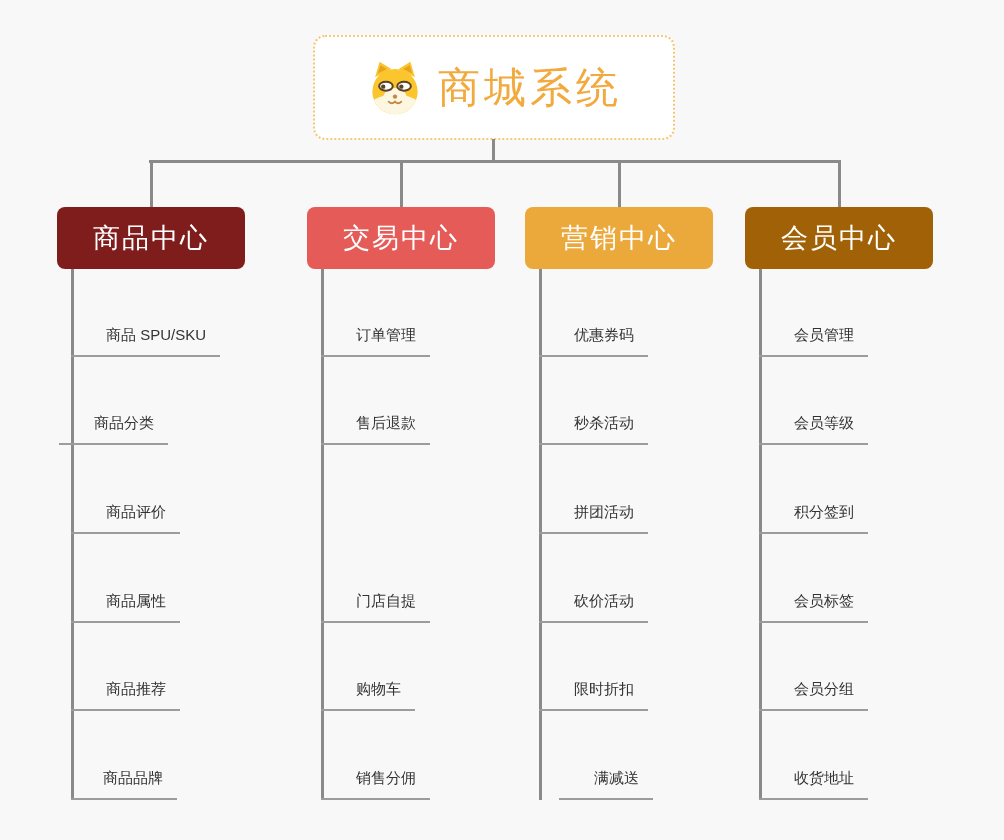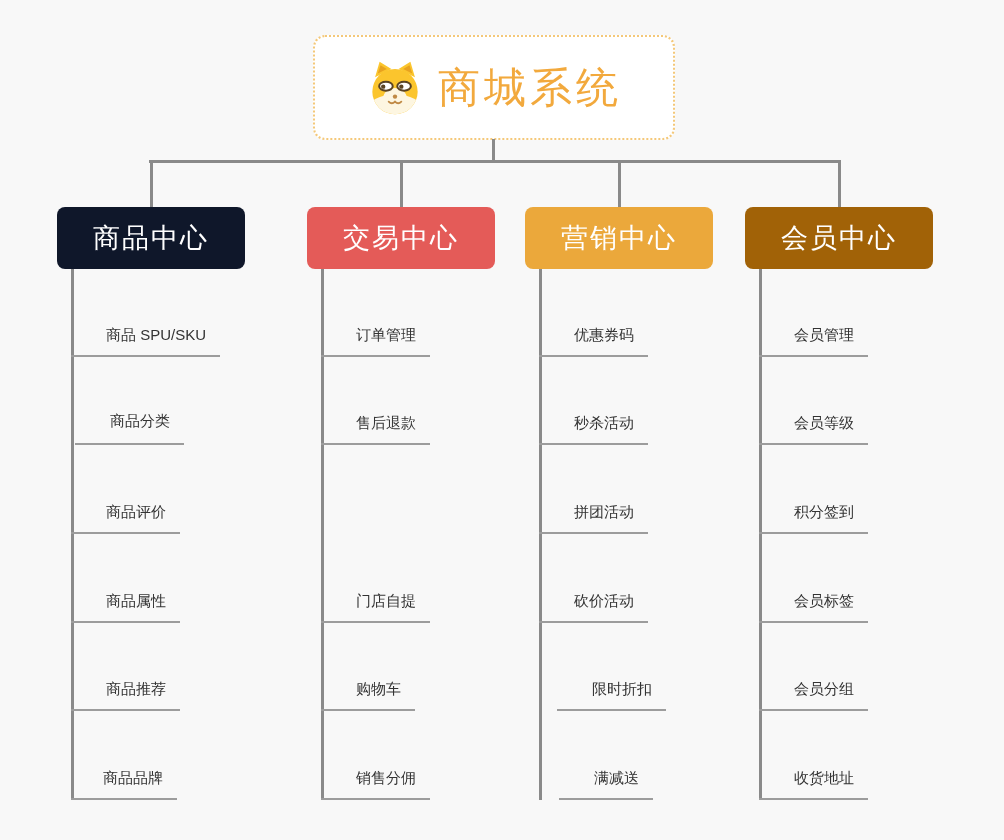--- a/index.html
+++ b/index.html
@@ -110,30 +110,30 @@
       <circle cx="32" cy="41.5" r="2.4" fill="#c08a45"></circle>
       <path d="M25 47 Q28.5 50.5 32 47 Q35.5 50.5 39 47" fill="none" stroke="#c08a45" stroke-width="2" stroke-linecap="round"></path>
     </svg>
     <span class="root-title">商城系统</span>
   </div>
 
   <div class="line stub-line"></div>
   <div class="line h-line"></div>
 
     <div class="line drop-line" style="left: 149.5px;"></div>
-    <div class="branch-box" style="left: 57px; background: #0f172a;">
+    <div class="branch-box" style="left: 57px; background: #7f1d1d;">
       <span class="branch-label">商品中心</span>
     </div>
     <div class="line trunk-line" style="left: 71px;"></div>
 
     <div class="leaf-item" style="left: 71px; top: 321px;">
       <span class="leaf-label">商品 SPU/SKU</span>
     </div>
 
-    <div class="leaf-item" style="left: 75px; top: 409px; font-family: Liberation Mono, monospace;">
+    <div class="leaf-item" style="left: 59px; top: 409px;">
       <span class="leaf-label">商品分类</span>
     </div>
 
     <div class="leaf-item" style="left: 71px; top: 498px;">
       <span class="leaf-label">商品评价</span>
     </div>
 
     <div class="leaf-item" style="left: 71px; top: 587px;">
       <span class="leaf-label">商品属性</span>
     </div>
@@ -188,21 +188,21 @@
     </div>
 
     <div class="leaf-item" style="left: 539px; top: 498px;">
       <span class="leaf-label">拼团活动</span>
     </div>
 
     <div class="leaf-item" style="left: 539px; top: 587px;">
       <span class="leaf-label">砍价活动</span>
     </div>
 
-    <div class="leaf-item" style="left: 539px; top: 675px; margin-left: 18px;">
+    <div class="leaf-item" style="left: 539px; top: 675px;">
       <span class="leaf-label">限时折扣</span>
     </div>
 
     <div class="leaf-item" style="left: 539px; top: 764px; margin-left: 20px;">
       <span class="leaf-label">满减送</span>
     </div>
 
     <div class="line drop-line" style="left: 837.5px;"></div>
     <div class="branch-box" style="left: 745px; background: #a16207;">
       <span class="branch-label">会员中心</span>

